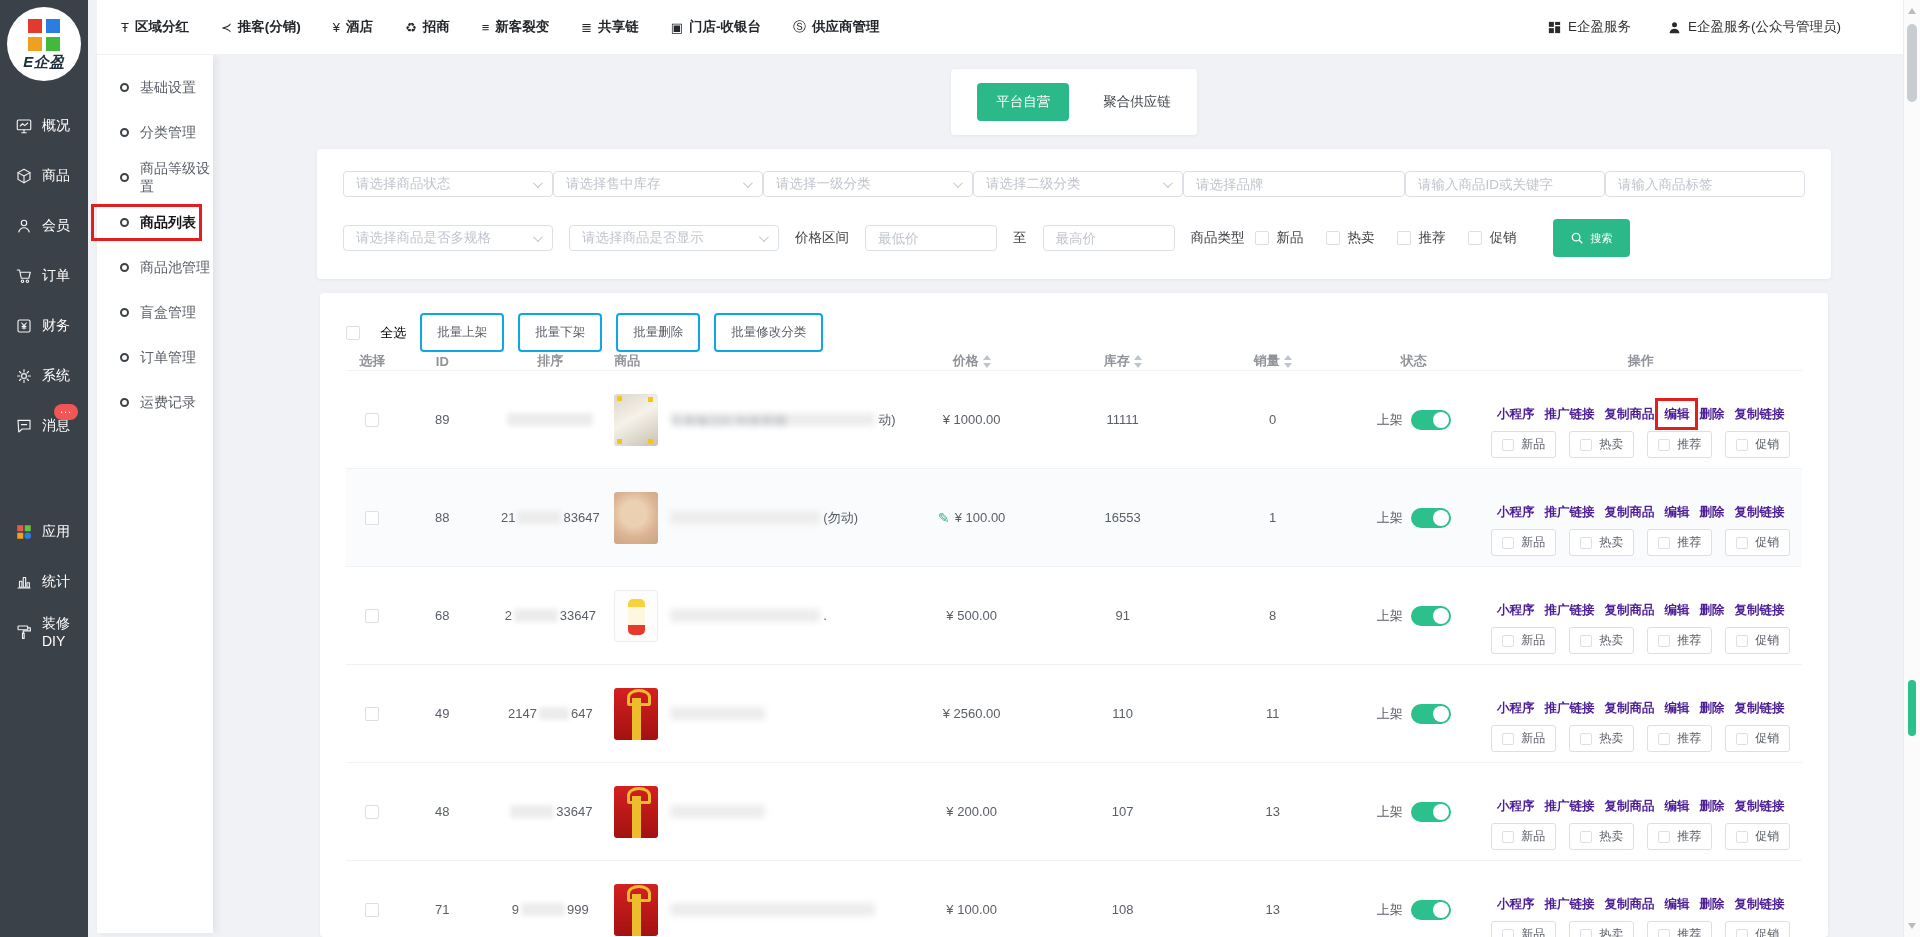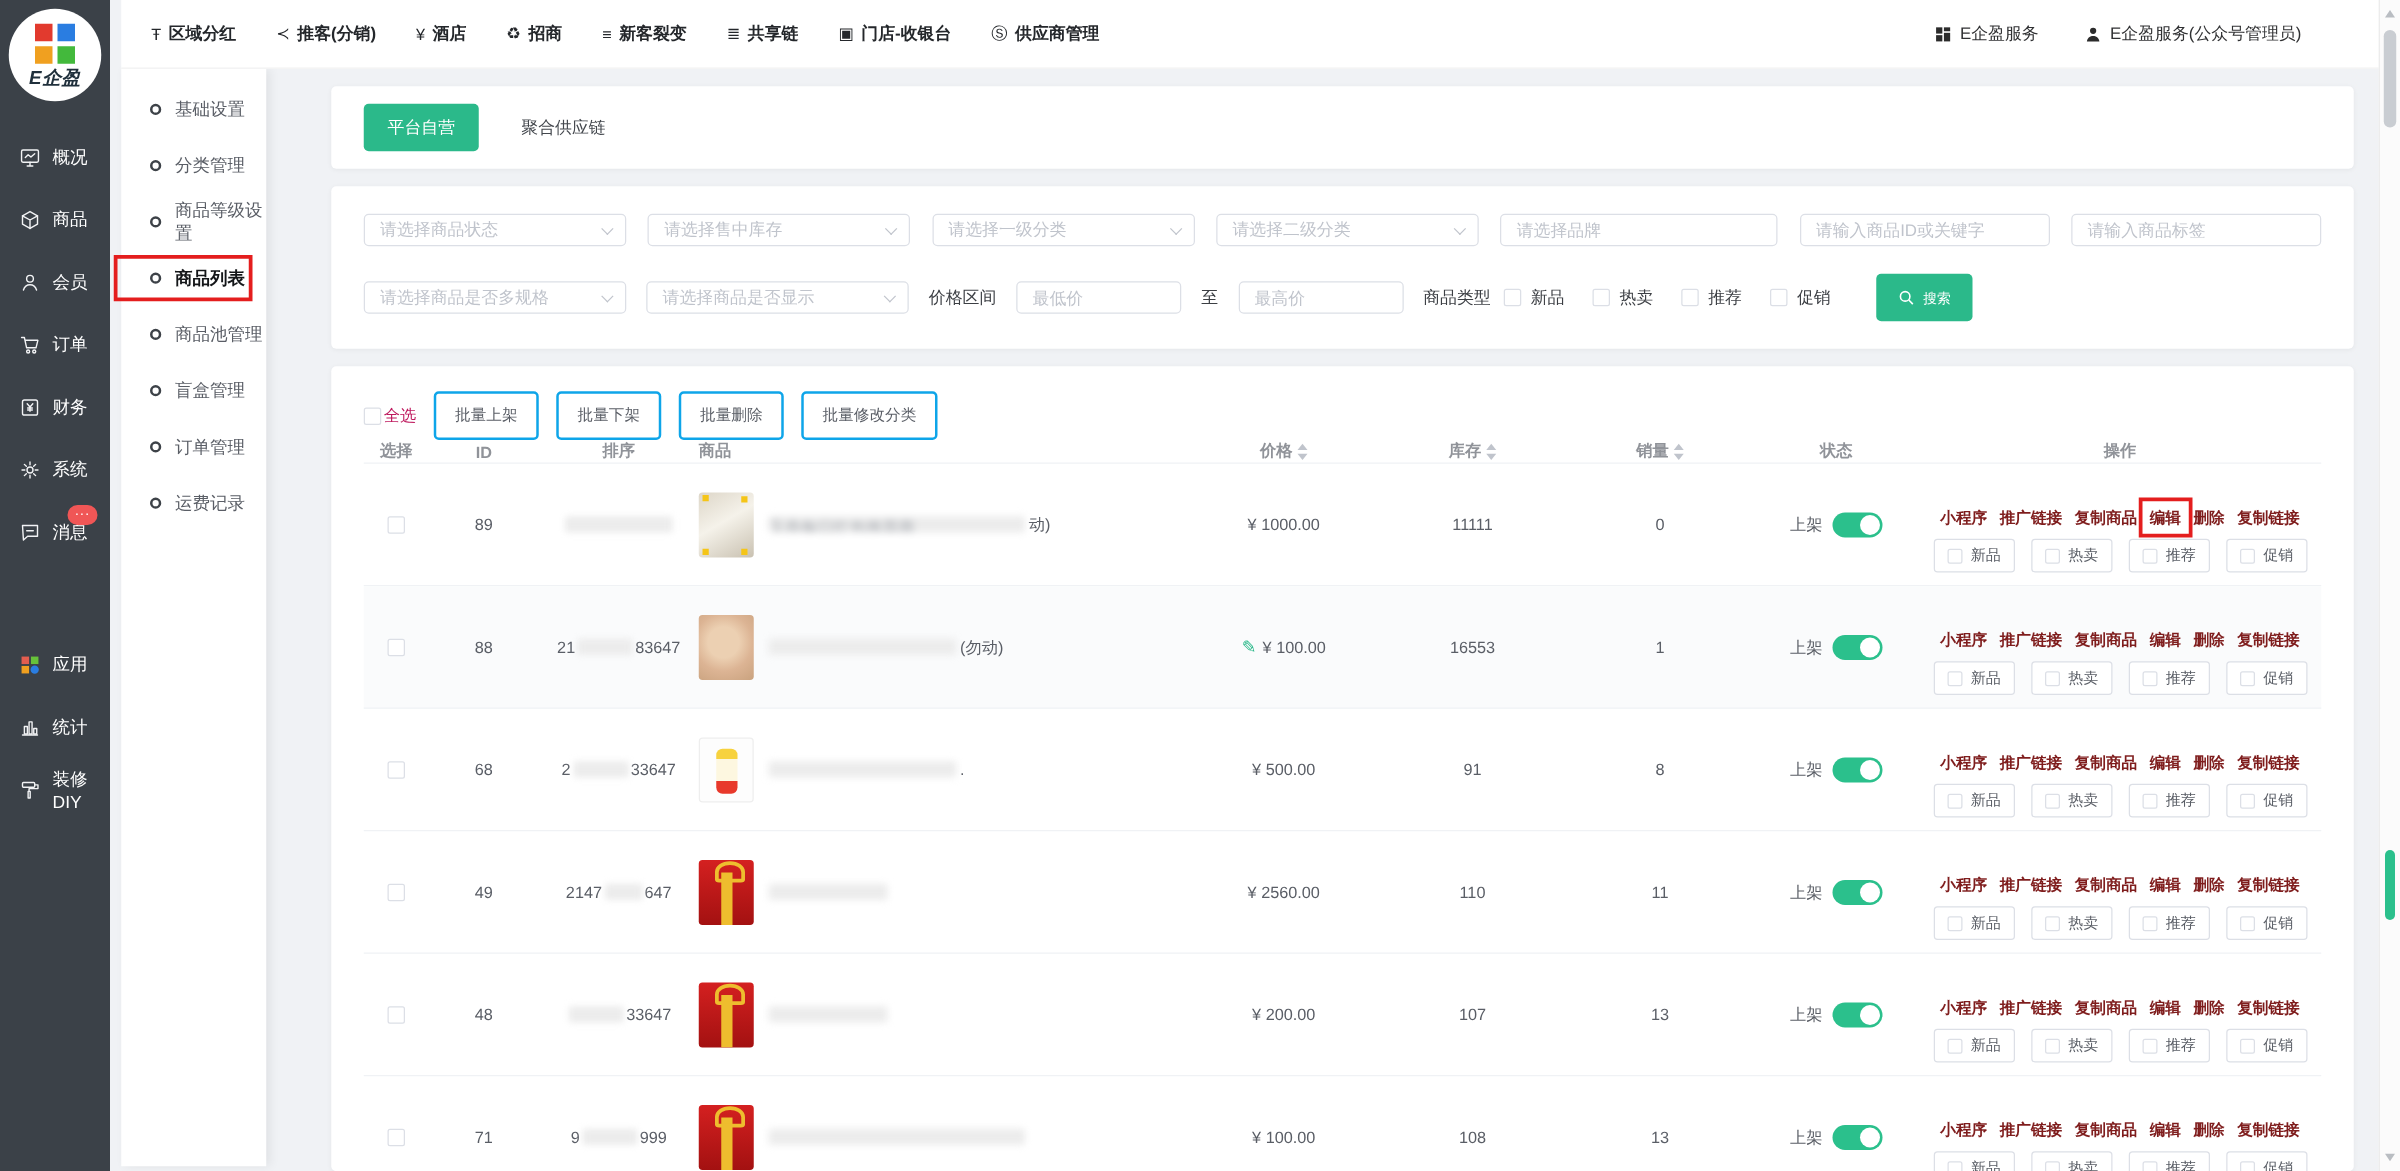--- a/index.html
+++ b/index.html
@@ -31,21 +31,21 @@
   .tn-item svg { width:15px; height:15px; }
 
   
   .submenu { position:absolute; left:97px; top:55px; bottom:4px; width:116px; background:#fff; box-shadow:3px 0 8px rgba(0,0,0,.07); z-index:20; padding-top:10px; }
   .smitem { position:relative; height:45px; display:flex; align-items:center; gap:11px; padding-left:23px; font-size:14px; color:#5a5e66; cursor:pointer; }
   .smdot { width:9px; height:9px; border:2.4px solid #3d4248; border-radius:50%; flex:none; }
   .smitem.active { color:#141619; font-weight:700; }
   .smitem.annotated::after { content:""; position:absolute; left:-6px; right:11px; top:4px; bottom:4px; border:3px solid #e41e1e; }
 
   
-  .content { position:absolute; left:245px; top:55px; right:17px; bottom:0; padding:14px 20px 0; display:flex; flex-direction:column; gap:14px; overflow:hidden; }
+  .content { position:absolute; left:245px; top:55px; right:17px; bottom:0; padding:14px 20px 0; display:flex; flex-direction:column; gap:14px; overflow:hidden;align-items:center; }
   .card { background:#fff; border-radius:4px; box-shadow:0 1px 4px rgba(0,0,0,.05); }
 
   .tabs-card { flex:none; padding:14px 26px; display:flex; align-items:center; gap:34px; }
   .tab-btn { background:#2bb98a; color:#fff; font-size:13.5px; padding:10px 19px; border-radius:4px; border:none; cursor:pointer; }
   .tab-plain { font-size:13.5px; color:#43474d; cursor:pointer; }
 
   .filter-card { flex:none; padding:22px 26px; display:flex; flex-direction:column; gap:22px; }
   .frow { display:flex; align-items:center; }
   .frow1 { justify-content:space-between; }
   .frow2 { gap:16px; }
@@ -57,21 +57,21 @@
   .w210 { width:210px; } .w222 { width:222px; } .w200 { width:200px; } .w132 { width:132px; }
   .flabel { font-size:13.5px; color:#3c3f44; white-space:nowrap; }
   .ckb { width:14px; height:14px; border:1px solid #dcdfe6; border-radius:2px; background:#fff; flex:none; display:inline-block; cursor:pointer; }
   .ckitem { display:flex; align-items:center; gap:8px; font-size:13.5px; color:#3c3f44; margin-right:12px; }
   .types { display:flex; align-items:center; gap:10px; margin-left:0; }
   .search-btn { margin-left:8px; height:38px; padding:0 17px; background:#2bb98a; border:none; border-radius:4px; color:#fff; font-size:11px; display:flex; align-items:center; gap:7px; cursor:pointer; }
 
   
   .table-card { flex:1; display:flex; flex-direction:column; padding:20px 26px 12px; overflow:hidden; }
   .batchrow { display:flex; align-items:center; gap:14px; flex:none; }
-  .selall { display:flex; align-items:center; gap:2px; font-size:13px; color:#be185d; }
+  .selall { display:flex; align-items:center; gap:20px; font-size:13px; color:#000000; }
   .batch-btn { border:2px solid #0ea5e9; background:#fff; border-radius:4px; padding:9px 15px; font-size:12.5px; color:#5a5e66; cursor:pointer; }
 
   .tgrid { display:grid; grid-template-columns:52px 88px 128px 1fr 152px 150px 150px 132px 322px; align-items:center; }
   .thead { height:54px; color:#909399; font-size:13px; font-weight:700; border-bottom:1px solid #f0f2f5; }
   .th { display:flex; align-items:center; }
   .tc { justify-content:center; text-align:center; }
   .scol { display:inline-flex; flex-direction:column; gap:3px; margin-left:4px; cursor:pointer; }
   .car-u { width:0; height:0; border:4px solid transparent; border-bottom:5px solid #c0c4cc; border-top:0; }
   .car-d { width:0; height:0; border:4px solid transparent; border-top:5px solid #c0c4cc; border-bottom:0; }
 
@@ -98,21 +98,21 @@
   .img-gift .pimg::before { content:""; position:absolute; top:1px; left:50%; margin-left:-9px; width:18px; height:11px; border:3px solid #eebd2e; border-radius:55% 55% 15% 15%; z-index:1; }
   .pname { margin-left:12px; display:flex; align-items:center; }
 
   .pedit { color:#2bb98a; font-size:14px; margin-right:5px; cursor:pointer; }
   .col-status { justify-content:center; gap:8px; }
   .switch { position:relative; width:40px; height:20px; border-radius:10px; background:#2bc08c; cursor:pointer; flex:none; }
   .switch::after { content:""; position:absolute; right:2px; top:2px; width:16px; height:16px; border-radius:50%; background:#fff; }
 
   .col-ops { flex-direction:column; justify-content:center; gap:8px; padding:10px 0; }
   .oplinks { display:flex; gap:10px; justify-content:center; font-size:12.5px; font-weight:700; }
-  .oplinks a { color:#7f1d1d; text-decoration:none; cursor:pointer; white-space:nowrap;margin-top:25px; }
+  .oplinks a { color:#4c1d95; text-decoration:none; cursor:pointer; white-space:nowrap;margin-top:25px; }
   .act-edit { position:relative; }
   .act-edit.annotated::after { content:""; position:absolute; left:-9px; right:-9px; top:-8px; bottom:-7px; border:3px solid #e41e1e; }
   .opchips { display:flex; gap:13px; justify-content:center; }
   .chip { display:flex; align-items:center; gap:7px; border:1px solid #dcdfe6; border-radius:3px; padding:4px 10px; font-size:12px; color:#5a5e66; background:#fff; cursor:pointer; }
   .chip .ckb { width:12px; height:12px; }
 
   
   .pagination { margin-top:auto; display:flex; align-items:center; gap:14px; justify-content:flex-end; padding:12px 56px 16px 0; font-size:13px; color:#5a5e66; flex:none; }
   .psize { width:96px; height:30px; border:1px solid #dcdfe6; border-radius:4px; display:flex; align-items:center; justify-content:space-between; padding:0 10px; color:#5a5e66; cursor:pointer; background:#fff; }
   .pgroup { display:flex; gap:8px; align-items:center; }

